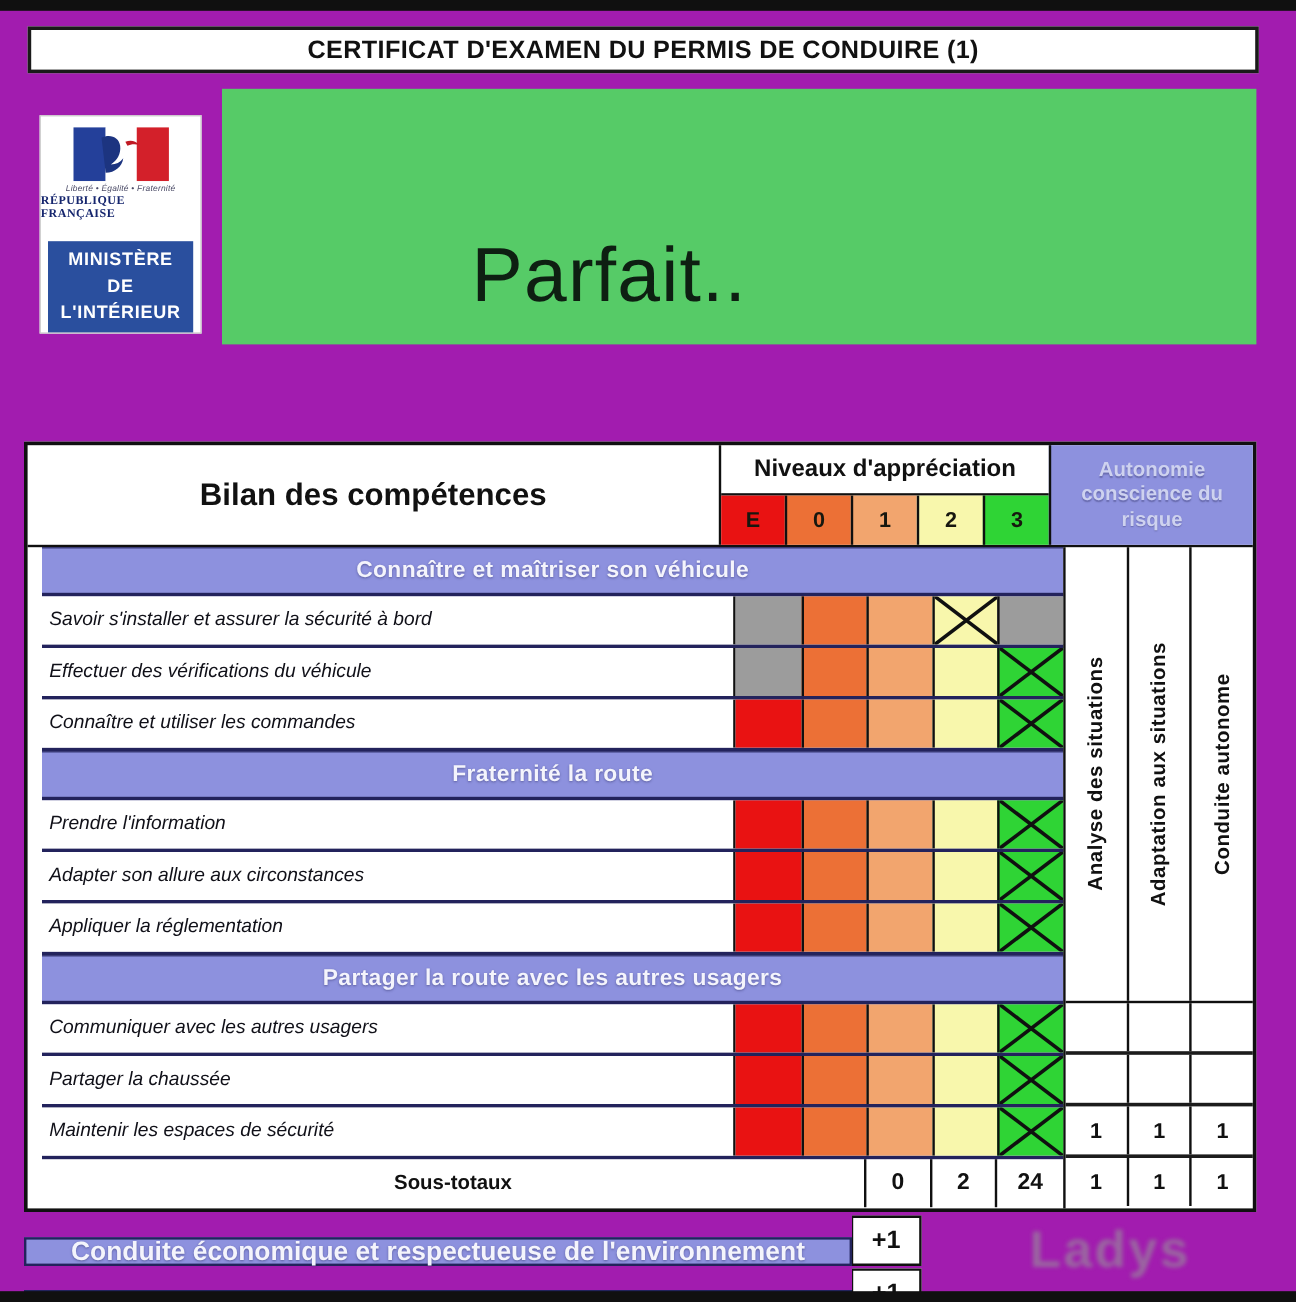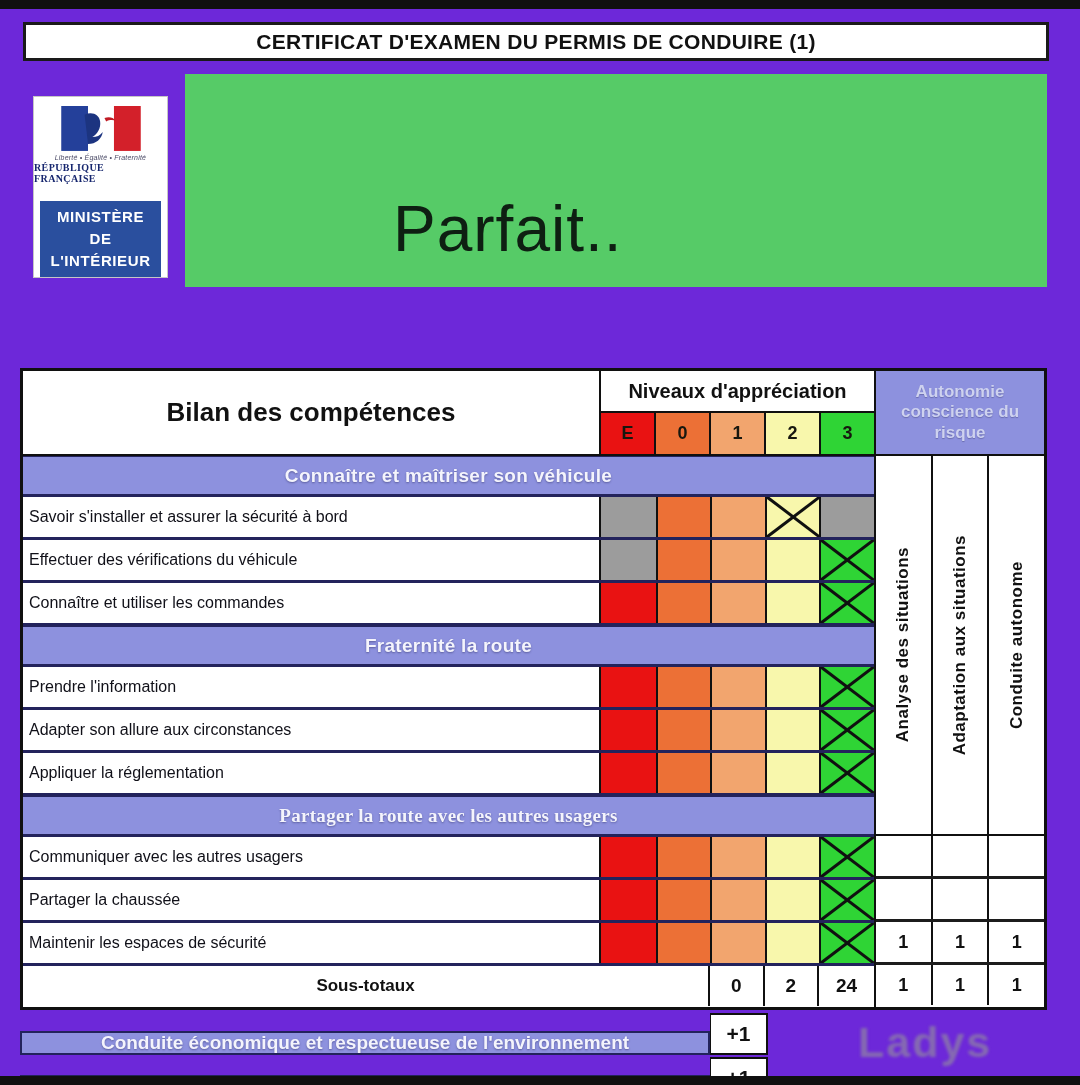--- a/index.html
+++ b/index.html
@@ -2,21 +2,21 @@
 <html><head>
 <meta charset="utf-8">
 <style>
   * { margin: 0; padding: 0; box-sizing: border-box; }
   html, body { background: #e8e8e8; }
   body { font-family: "Liberation Sans", sans-serif; }
 
   #stage {
     position: relative;
     width: 1080px; height: 1085px;
-    background: #6d28d9;
+    background: #a21caf;
     overflow: hidden;
     margin: 0 auto;
   }
 
   .black-bar {
     position: absolute; left: 0; width: 1080px; height: 9px;
     background: #101010; z-index: 40;
   }
   #top-bar { top: 0; }
   #bottom-bar { top: 1076px; }
@@ -78,32 +78,32 @@
     font-weight: bold; font-size: 18px; color: #17170f; border-left: 2px solid #101010;
   }
   .level-cell:first-child { border-left: none; }
   #th-autonomy {
     flex: 1; background: #8d91de; border-left: 2px solid #101010;
     display: flex; align-items: center; justify-content: center; text-align: center;
     font-weight: bold; font-size: 17px; color: #ced2ef; line-height: 1.18; padding: 0 6px;
     text-shadow: 0 1px 1px rgba(40,40,90,.35);
   }
 
-  #tbody { flex: 1; display: flex; }
+  #tbody { flex: 1; display: flex; margin-left: 12px; }
   #left-body { width: 851px; display: flex; flex-direction: column; }
   #right-body { flex: 1; border-left: 2px solid #101010; display: flex; flex-direction: column; }
 
   .section-band {
     height: 41px; background: #8d91de;
     border-bottom: 3px solid #23235c; border-top: 1px solid #23235c;
     display: flex; align-items: center; justify-content: center;
     font-weight: bold; font-size: 19px; color: #f4f4fc; letter-spacing: .3px;
     text-shadow: 0 1px 2px rgba(30,30,80,.45);
   }
-  .comp-row { height: 43px; display: flex; border-bottom: 3px solid #23235c; }
+  .comp-row { height: 43px; display: flex; border-bottom: 3px solid #23235c; font-style: italic; }
   .comp-label {
     width: 578px; display: flex; align-items: center;
     padding-left: 6px; font-size: 16px; color: #101018;
     border-right: 2px solid #101010; background: #fff;
   }
   .grade-cell { width: 54.6px; position: relative; border-left: 2px solid #101010; }
   .grade-cell:nth-child(2) { border-left: none; }
   .cross-svg { position: absolute; inset: 0; width: 100%; height: 100%; }
 
   #subtotal-row { height: 40px; display: flex; }
@@ -136,21 +136,21 @@
   }
   .auto-cell:first-child { border-left: none; }
 
   
   .bonus-row { position: absolute; left: 20px; display: flex; height: 42px; }
   #bonus-row-0 { top: 1013px; }
   #bonus-row-1 { top: 1057px; }
   .bonus-label {
     width: 690px; background: #8d91de; border: 2px solid #23235c;
     display: flex; align-items: center; justify-content: center;
-    font-weight: bold; font-size: 19px; color: #f4f4fc;
+    font-weight: bold; font-size: 22px; color: #f4f4fc;
     text-shadow: 0 1px 2px rgba(30,30,80,.45);
     margin-top: 18px;
   }
   .bonus-value {
     width: 58px; background: #fff; border: 2px solid #101010; border-left: 1px solid #101010;
     display: flex; align-items: center; justify-content: center;
     font-weight: bold; font-size: 21px; color: #111;
   }
 
   
@@ -283,21 +283,21 @@
             <div class="grade-cell" style="background: rgb(236, 112, 54);"></div>
             <div class="grade-cell" style="background: rgb(242, 165, 110);"></div>
             <div class="grade-cell" style="background: rgb(248, 247, 172);"></div>
             <div class="grade-cell" style="background: rgb(47, 212, 53);">
               <svg viewBox="0 0 100 100" preserveAspectRatio="none" class="cross-svg">
                 <line x1="0" y1="0" x2="100" y2="100" stroke="#101010" stroke-width="3" vector-effect="non-scaling-stroke"></line>
                 <line x1="100" y1="0" x2="0" y2="100" stroke="#101010" stroke-width="3" vector-effect="non-scaling-stroke"></line>
               </svg>
             </div>
           </div>
-          <div class="section-band" style="background: rgb(141, 145, 222); font-family: Liberation Serif, serif;">Partager la route avec les autres usagers</div>
+          <div class="section-band" style="background: rgb(141, 145, 222);">Partager la route avec les autres usagers</div>
           <div class="comp-row">
             <div class="comp-label">Communiquer avec les autres usagers</div>
             <div class="grade-cell" style="background: rgb(233, 18, 18);"></div>
             <div class="grade-cell" style="background: rgb(236, 112, 54);"></div>
             <div class="grade-cell" style="background: rgb(242, 165, 110);"></div>
             <div class="grade-cell" style="background: rgb(248, 247, 172);"></div>
             <div class="grade-cell" style="background: rgb(47, 212, 53);">
               <svg viewBox="0 0 100 100" preserveAspectRatio="none" class="cross-svg">
                 <line x1="0" y1="0" x2="100" y2="100" stroke="#101010" stroke-width="3" vector-effect="non-scaling-stroke"></line>
                 <line x1="100" y1="0" x2="0" y2="100" stroke="#101010" stroke-width="3" vector-effect="non-scaling-stroke"></line>

